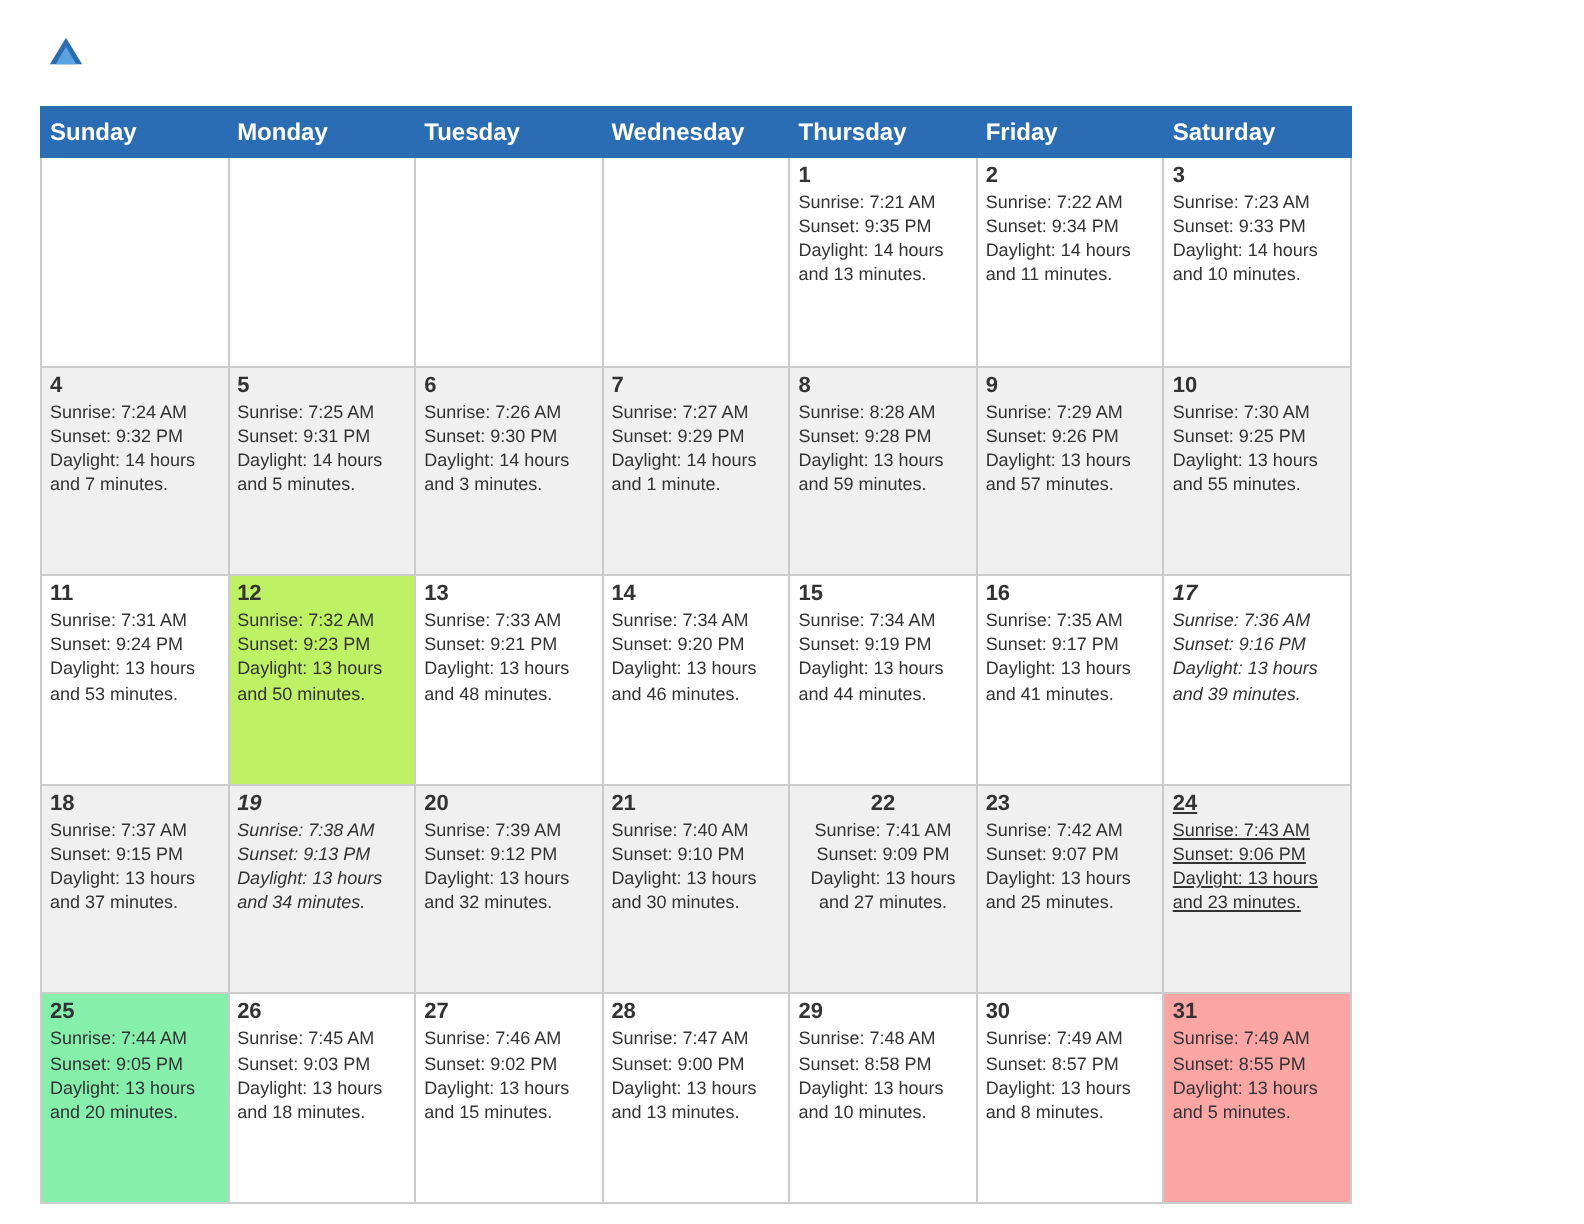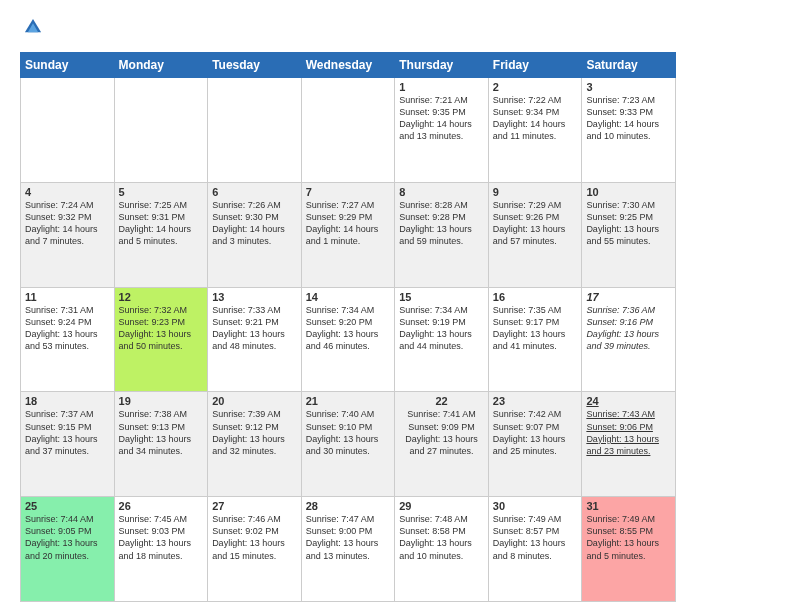--- a/index.html
+++ b/index.html
@@ -277,21 +277,21 @@
           </td>
         </tr>
         <tr class="row-even">
           <td style="background: rgb(240, 240, 240);">
             <span class="day-number">18</span>
             <div class="day-info" style="white-space: pre-line;">Sunrise: 7:37 AM
 Sunset: 9:15 PM
 Daylight: 13 hours
 and 37 minutes.</div>
           </td>
-          <td style="background: rgb(240, 240, 240);">
+          <td style="background: rgb(240, 240, 240); font-style: italic;">
             <span class="day-number">19</span>
             <div class="day-info" style="white-space: pre-line;">Sunrise: 7:38 AM
 Sunset: 9:13 PM
 Daylight: 13 hours
 and 34 minutes.</div>
           </td>
           <td style="background: rgb(240, 240, 240);">
             <span class="day-number">20</span>
             <div class="day-info" style="white-space: pre-line;">Sunrise: 7:39 AM
 Sunset: 9:12 PM

